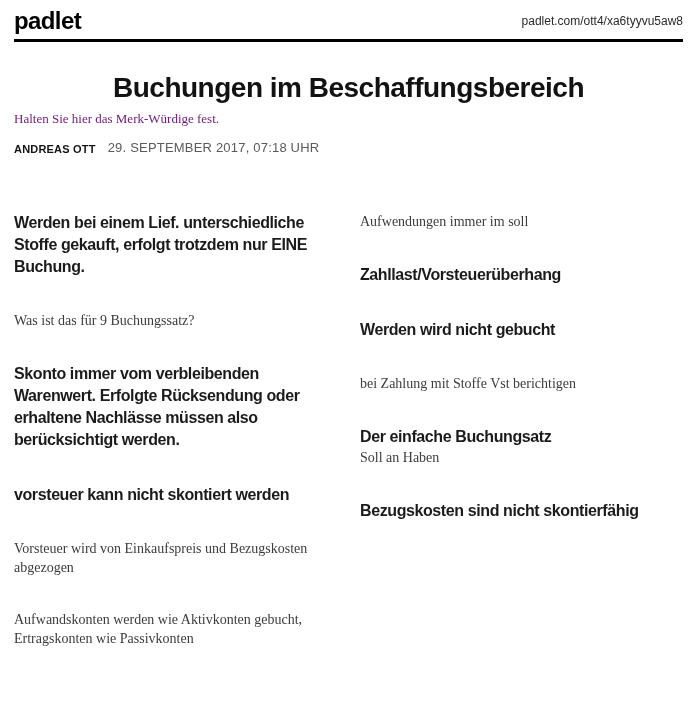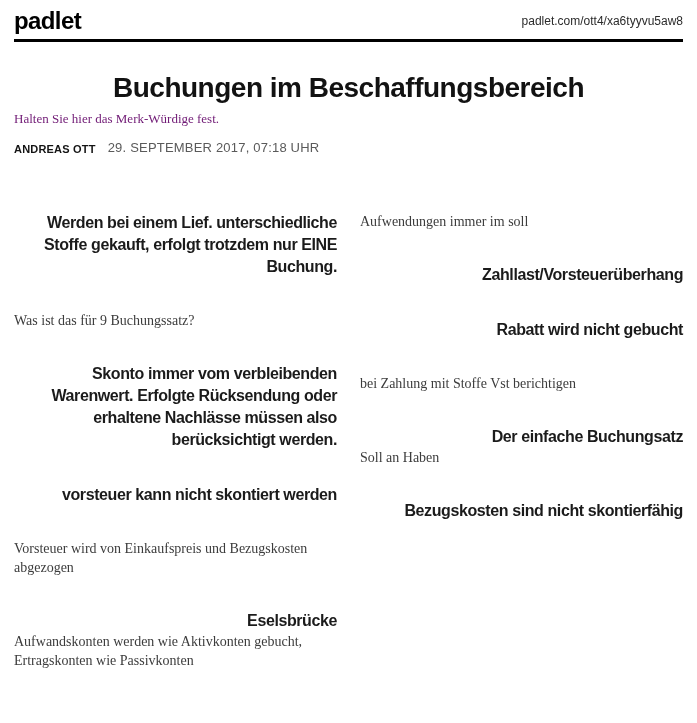--- a/index.html
+++ b/index.html
@@ -80,21 +80,20 @@
   }
   .column { width: 330px; }
   .post { margin-bottom: 33px; }
   .post-title {
     font-size: 16px;
     line-height: 22px;
     font-weight: 700;
     letter-spacing: -0.4px;
     color: #1b1b1b;
     white-space: pre-line;
-    text-align: right;
   }
   .post-body {
     font-family: "Liberation Serif", serif;
     font-size: 14px;
     line-height: 19px;
     color: #3c3c3c;
     white-space: pre-line;
   }
   .post-title + .post-body { }
 </style>
@@ -135,35 +134,34 @@
 berücksichtigt werden.</div>
       </div>
       <div class="post">
         <div class="post-title">vorsteuer kann nicht skontiert werden</div>
       </div>
       <div class="post">
         <div class="post-body">Vorsteuer wird von Einkaufspreis und Bezugskosten
 abgezogen</div>
       </div>
       <div class="post">
-        <div class="post-title">Eselsbrücke</div>
         <div class="post-body">Aufwandskonten werden wie Aktivkonten gebucht,
 Ertragskonten wie Passivkonten</div>
       </div>
     </div>
 
     <div class="column">
       <div class="post">
         <div class="post-body">Aufwendungen immer im soll</div>
       </div>
       <div class="post">
         <div class="post-title">Zahllast/Vorsteuerüberhang</div>
       </div>
       <div class="post">
-        <div class="post-title">Rabatt wird nicht gebucht</div>
+        <div class="post-title">Werden wird nicht gebucht</div>
       </div>
       <div class="post">
         <div class="post-body">bei Zahlung mit Stoffe Vst berichtigen</div>
       </div>
       <div class="post">
         <div class="post-title">Der einfache Buchungsatz</div>
         <div class="post-body">Soll an Haben</div>
       </div>
       <div class="post">
         <div class="post-title">Bezugskosten sind nicht skontierfähig</div>

